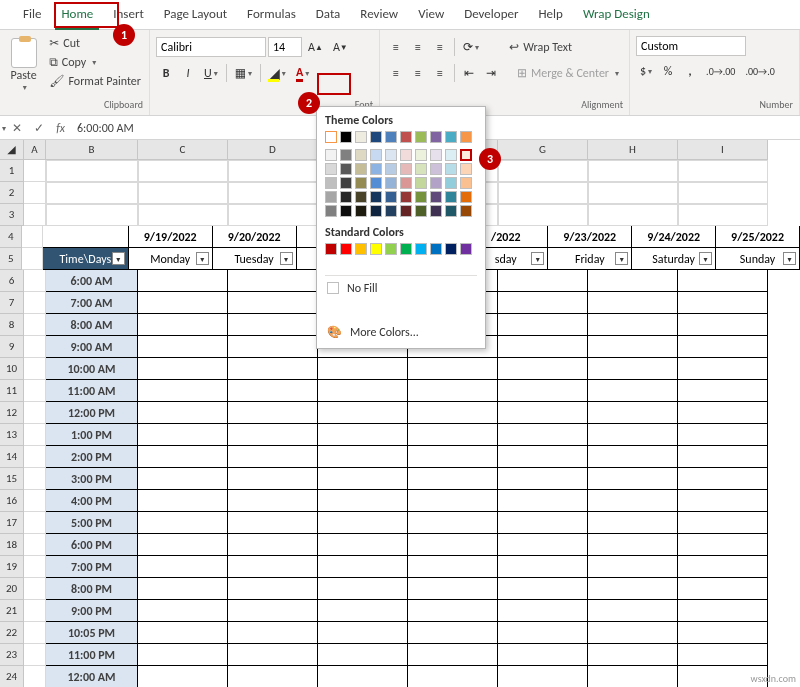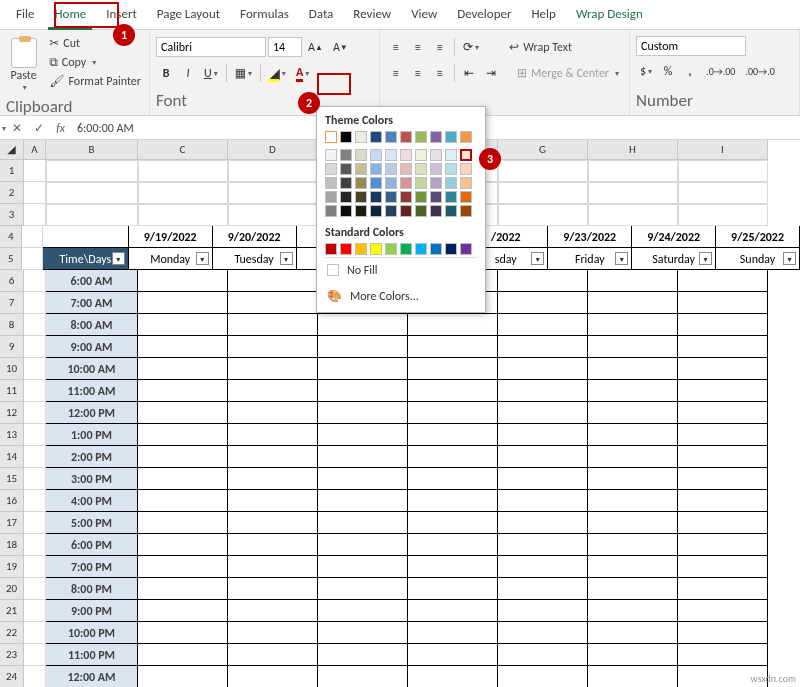--- a/index.html
+++ b/index.html
@@ -1,29 +1,29 @@
 <!DOCTYPE html>
 <html><head>
 <meta charset="utf-8">
 <style>
   * { box-sizing: border-box; margin: 0; padding: 0; font-family: "Segoe UI", Calibri, Arial, sans-serif; }
   body { width: 800px; height: 687px; background: #fff; overflow: hidden; font-size: 12px; position: relative; }
 
   
-  .ribbon-tabs { display: flex; background: #fff; border-bottom: 1px solid #d4d4d4; height: 30px; padding-left: 6px; }
+  .ribbon-tabs { display: flex; background: #fff; border-bottom: 1px solid #d4d4d4; height: 30px; padding-left: 13px; }
   .ribbon-tab { padding: 6px 10px; color: #444; cursor: pointer; font-size: 13px; position: relative; }
   .ribbon-tab.active { color: #217346; font-weight: 400; }
   .ribbon-tab.active::after { content: ""; position: absolute; left: 4px; right: 4px; bottom: -1px; height: 3px; background: #217346; }
   .ribbon-tab.td { color: #217346; }
   .home-outline { position: absolute; left: 54px; top: 2px; width: 65px; height: 26px; border: 2px solid #c00000; pointer-events: none; }
 
   
   .ribbon { display: flex; background: #f3f2f1; border-bottom: 1px solid #d4d4d4; height: 86px; }
   .group { border-right: 1px solid #e1dfdd; padding: 4px 6px 2px 6px; display: flex; flex-direction: column; justify-content: space-between; }
-  .group-label { text-align: left; font-size: 17px; color: #666; padding-bottom: 2px; }
+  .group-label { text-align: right; font-size: 10px; color: #666; padding-bottom: 2px; }
   .row-h { display: flex; align-items: center; gap: 2px; }
 
   
   .paste { display: flex; flex-direction: column; align-items: center; width: 40px; padding: 4px 0; }
   .paste-icon { width: 26px; height: 30px; background: linear-gradient(#fff,#fff); border: 1px solid #bbb; border-radius: 3px; position: relative; }
   .paste-icon::before { content: ""; position: absolute; top: -3px; left: 7px; width: 12px; height: 6px; background: #e8b56d; border-radius: 2px; }
   .cb-btn { display: flex; align-items: center; gap: 4px; font-size: 12px; color: #444; padding: 2px 2px; white-space: nowrap; }
   .cb-icons { display: flex; flex-direction: column; gap: 1px; margin-left: 4px; }
 
   .combo { height: 20px; border: 1px solid #c8c6c4; background: #fff; font-size: 12px; padding: 1px 4px; }
@@ -61,21 +61,21 @@
   
   .c-blank { width: 22px; border-right: 1px solid #d9d9d9; border-bottom: 1px solid #d9d9d9; background:#fff; }
   .c-time { width: 92px; }
   .c-day { width: 90px; }
 
   
   .popup { position: absolute; left: 316px; top: 106px; width: 170px; background: #fff; border: 1px solid #b6b6b6; box-shadow: 2px 2px 6px rgba(0,0,0,.25); padding: 6px 8px 4px 8px; z-index: 30; }
   .popup h4 { font-size: 12px; font-weight: bold; margin-bottom: 4px; color: #333; }
   .swatch-row { display: flex; gap: 3px; margin-bottom: 2px; }
   .sw { width: 12px; height: 12px; border: 1px solid #bfbfbf; }
-  .popup .menu-item { display: flex; align-items: center; gap: 8px; padding: 5px 2px; font-size: 12px; color: #333; border-top: 1px solid #e1dfdd; margin-top: 2px; }
+  .popup .menu-item { display: flex; align-items: center; gap: 8px; padding: 5px 2px; font-size: 12px; color: #333; border-top: 1px solid #e1dfdd; margin-top: 20px; }
   .popup .menu-item:first-of-type { border-top: 1px solid #e1dfdd; }
   .popup .red-outline { border: 2px solid #c00000; }
 
   .watermark { position: absolute; right: 4px; bottom: 2px; font-size: 10px; color: #999; }
   .fill-outline { position: absolute; left: 317px; top: 73px; width: 34px; height: 22px; border: 2px solid #c00000; z-index: 40; pointer-events: none; }
 </style>
 </head>
 <body>
 
 <div class="ribbon-tabs">
@@ -180,20 +180,21 @@
         <button class="btn">⇤</button>
         <button class="btn">⇥</button>
         <span style="width:10px"></span>
         <div class="cb-btn" style="color:#a0a0a0">
             <span>⊞</span>
             <span>Merge &amp; Center</span>
             <span class="dd">▾</span>
           </div>
       </div>
     </div>
+    <div class="group-label">Alignment</div>
   </div>
 
   <div class="group" style="flex:1">
     <div style="display:flex;flex-direction:column;gap:4px;padding-top:2px">
       <input class="combo numfmt" value="Custom" style="">
       <div class="row-h">
         <button class="btn">$<span class="dd">▾</span></button>
         <button class="btn">%</button>
         <button class="btn">
             <b>,</b>
@@ -498,21 +499,21 @@
         <div class="cell c-day"></div>
         <div class="cell c-day"></div>
         <div class="cell c-day"></div>
         <div class="cell c-day"></div>
         <div class="cell c-day"></div>
         <div class="cell c-day"></div>
       </div>
       <div class="row row-body">
         <div class="row-hdr">22</div>
         <div class="c-blank" style="height:22px"></div>
-        <div class="cell c-time timecell">10:00 PM</div>
+        <div class="cell c-time timecell">10:05 PM</div>
         <div class="cell c-day"></div>
         <div class="cell c-day"></div>
         <div class="cell c-day"></div>
         <div class="cell c-day"></div>
         <div class="cell c-day"></div>
         <div class="cell c-day"></div>
         <div class="cell c-day"></div>
       </div>
       <div class="row row-body">
         <div class="row-hdr">23</div>

